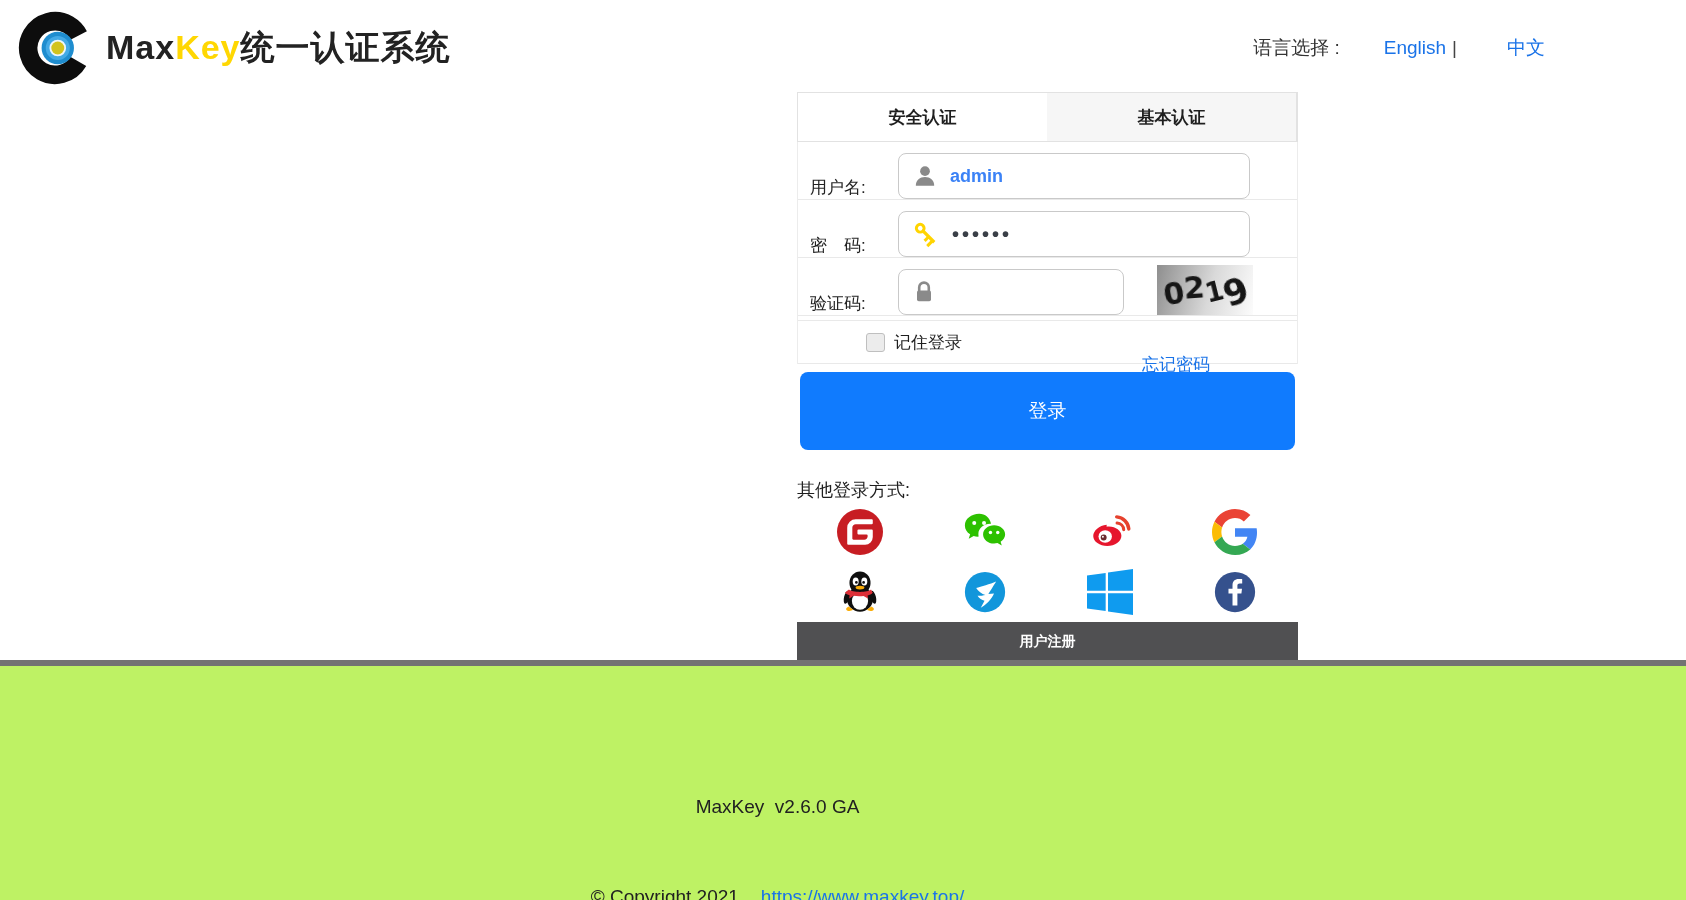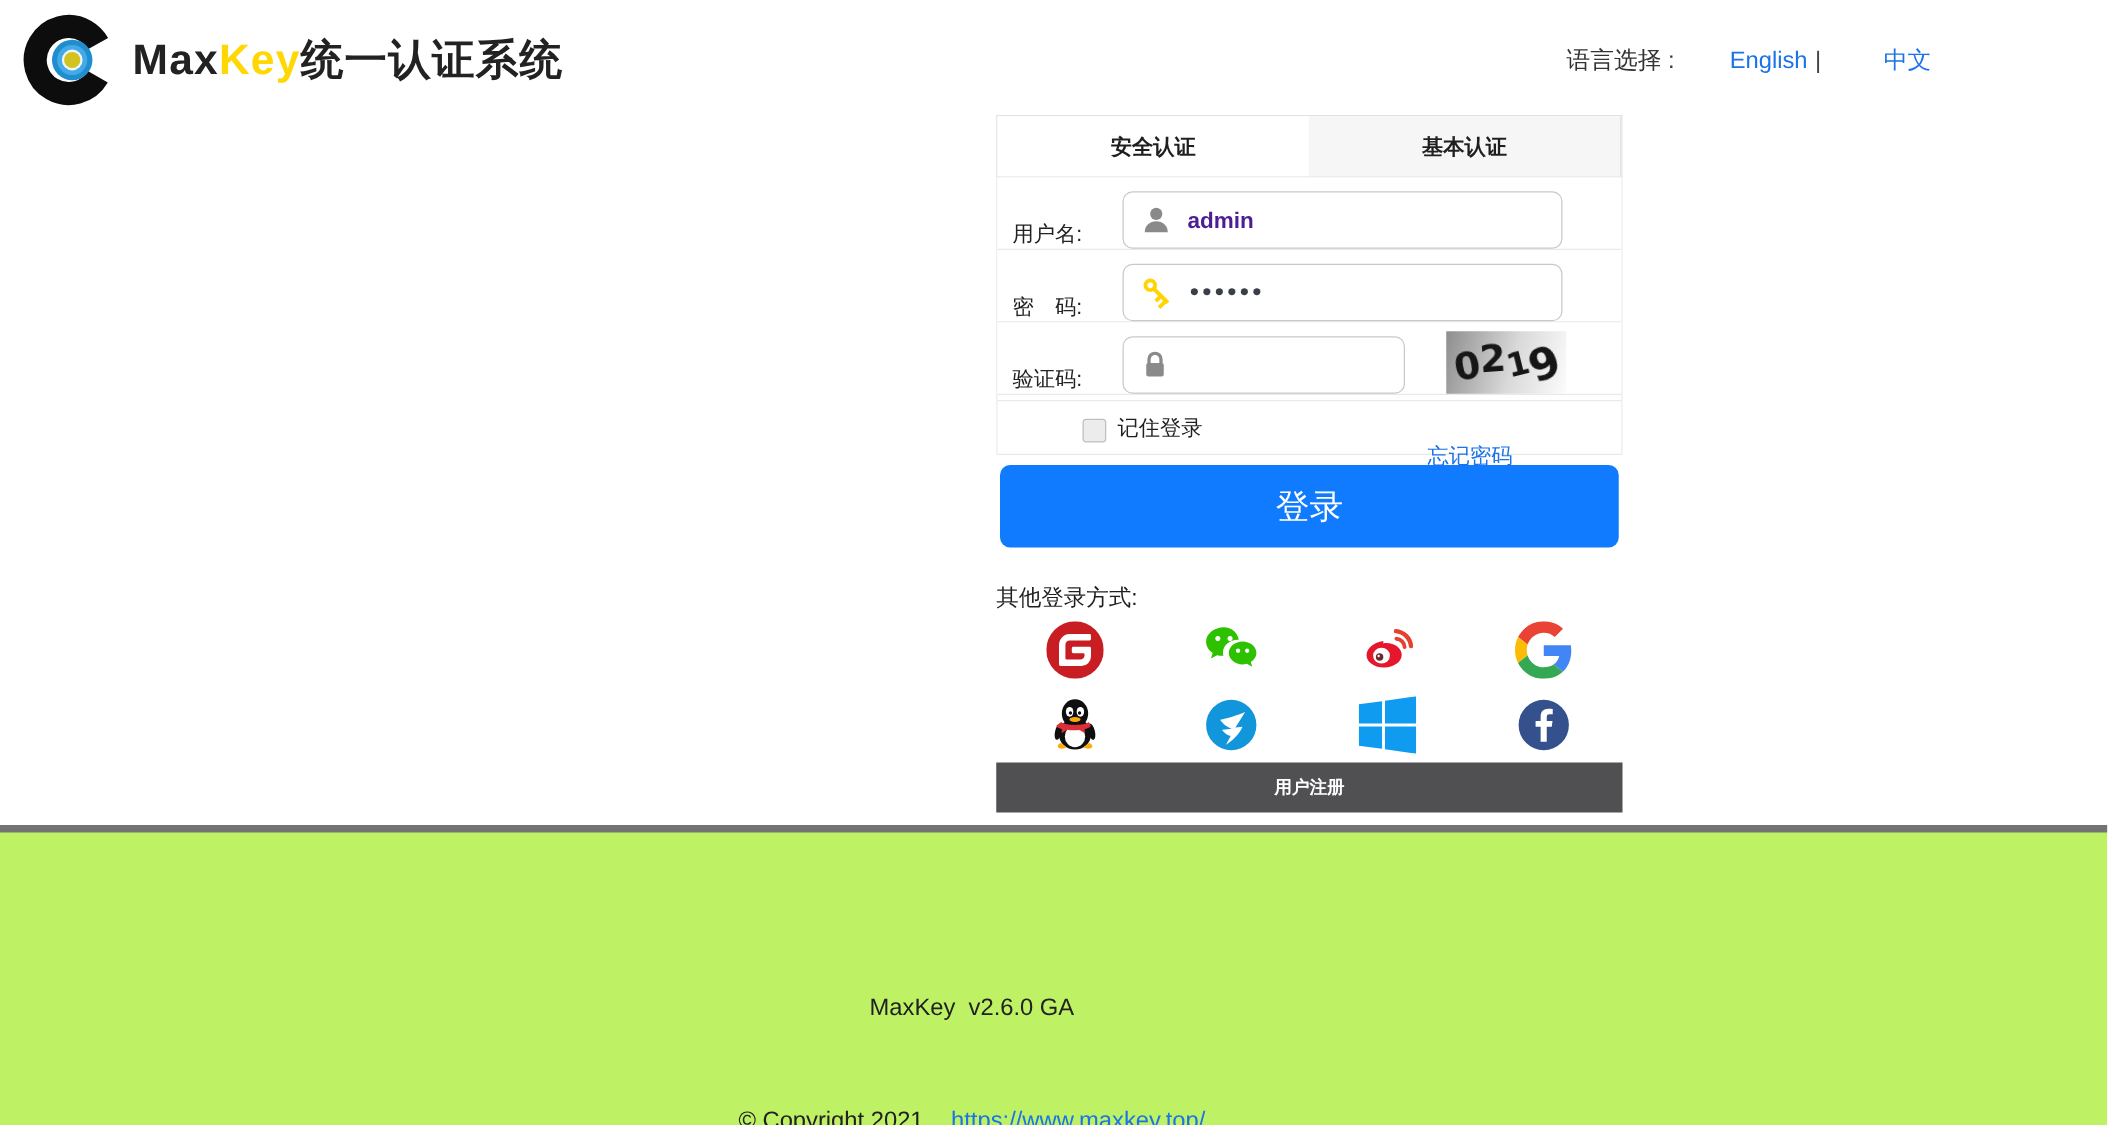--- a/index.html
+++ b/index.html
@@ -29,45 +29,45 @@
          font-size:17px; font-weight:bold; background:#fff; cursor:pointer; }
   .tab.active { background:#f6f6f6; border-right:1px solid #e2e2e2; }
 
   .form-row { display:flex; align-items:flex-end; height:58px;
               border-bottom:1px solid #e9e9e9; padding-left:12px; background:#fff; }
   .form-label { width:88px; font-size:17px; color:#222; }
   .input-wrap { display:flex; align-items:center; gap:12px; height:46px; width:352px;
                 border:1px solid #c9c9c9; border-radius:8px; padding-left:13px; background:#fff; }
   .input-wrap.small { width:226px; }
   .field-input { border:none; outline:none; flex:1; height:40px; font-size:18px;
-                 font-weight:bold; color:#4c1d95; background:transparent; min-width:10px;
+                 font-weight:bold; color:#3b82f6; background:transparent; min-width:10px;
                  font-family:"Liberation Sans","DejaVu Sans",sans-serif; }
   .field-input.pwd { font-size:20px; letter-spacing:3px; color:#3a3f47; }
 
   .captcha-img { width:96px; height:50px; margin-left:33px; cursor:pointer;
                  background:linear-gradient(105deg,#8e8e8e 0%,#d9d9d9 55%,#fcfcfc 100%);
                  display:flex; align-items:center; justify-content:center; overflow:hidden; }
   .cap-d { display:inline-block; font-weight:bold; font-size:30px; color:#161616;
            font-family:"DejaVu Sans",sans-serif; filter:blur(.6px); }
   .cap-d0 { transform:rotate(-10deg) translateY(3px); }
   .cap-d1 { transform:rotate(-4deg) translateY(-3px); }
   .cap-d2 { transform:rotate(-14deg) translateY(2px); font-size:26px; }
   .cap-d3 { transform:rotate(-20deg) translateY(2px); font-size:35px; }
 
   .remember-row { display:flex; align-items:center; height:44px; margin-top:4px;
                   border-top:1px solid #e9e9e9; border-bottom:1px solid #e9e9e9;
                   padding:0 87px 0 68px; justify-content:space-between; font-size:17px; }
-  .remember-left { display:flex; align-items:flex-end; gap:9px;font-family:Liberation Serif, serif; }
+  .remember-left { display:flex; align-items:center; gap:9px;font-family:Liberation Serif, serif; }
   .checkbox { width:19px; height:19px; background:#ececec; border:1px solid #bfbfbf;
               border-radius:3px; cursor:pointer; }
   .forgot-link { color:#1a73e8; text-decoration:none; cursor:pointer;margin-top:44px; }
 
-  .login-btn { display:block; width:calc(100% - 6px); margin:8px 3px 0; height:66px;
+  .login-btn { display:block; width:calc(100% - 6px); margin:8px 3px 0; height:78px;
                background:#107bfe; color:#fff; border:none; border-radius:8px;
-               font-size:27px; cursor:pointer;
+               font-size:19px; cursor:pointer;
                font-family:"Liberation Sans","DejaVu Sans",sans-serif; }
 
   .other-label { margin-top:28px; font-size:18px; color:#1f1f1f; height:24px; }
   .providers { margin-top:4px; display:grid; grid-template-columns:repeat(4,1fr);
                row-gap:8px; }
   .provider { height:52px; display:flex; align-items:center; justify-content:center;
               cursor:pointer; }
   .provider svg { width:46px; height:46px; }
 
   .register-bar { margin-top:4px; height:40px; background:#505052; color:#fff;

